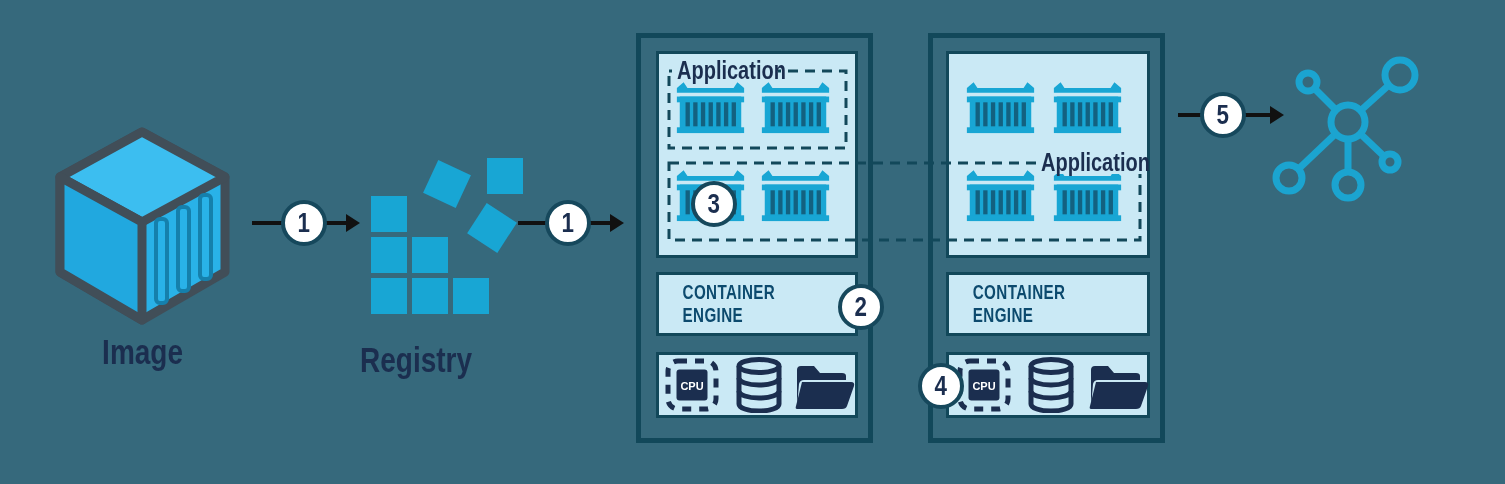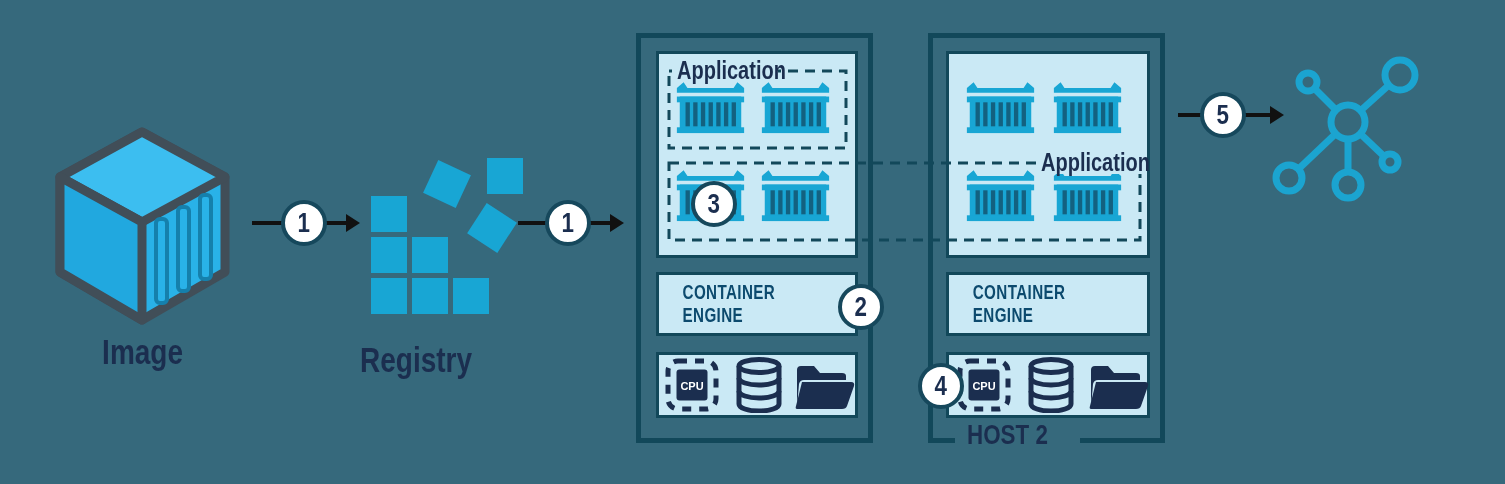--- a/index.html
+++ b/index.html
@@ -208,23 +208,20 @@
     <rect x="12.5" y="12.5" width="31" height="31" rx="3" fill="#1B2E4F"></rect>
     <text x="28" y="32.5" text-anchor="middle" font-family="Liberation Sans, sans-serif" font-size="11" font-weight="bold" fill="#ffffff">CPU</text>
   </svg>
   <svg class="hw-icon" style="left:1026px;top:357px;" width="50" height="56" viewBox="0 0 50 56">
       <use href="#sym-db"></use>
     </svg>
   <svg class="hw-icon" style="left:1088px;top:362px;" width="62" height="50" viewBox="0 0 62 50">
       <use href="#sym-folder"></use>
     </svg>
 
-  <div class="host-name" style="left:955px;top:420px;">
-    <span class="cond-left">HOST 2</span>
-  </div>
 
   <div class="badge" style="left:691px;top:181px;">
     <span class="cond">3</span>
   </div>
   <div class="badge" style="left:838px;top:284px;">
     <span class="cond">2</span>
   </div>
   <div class="badge" style="left:918px;top:363px;">
     <span class="cond">4</span>
   </div>

